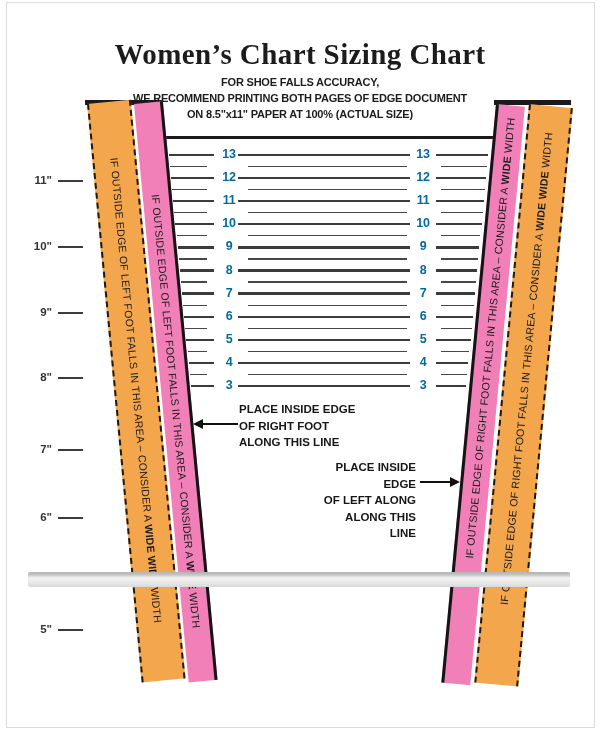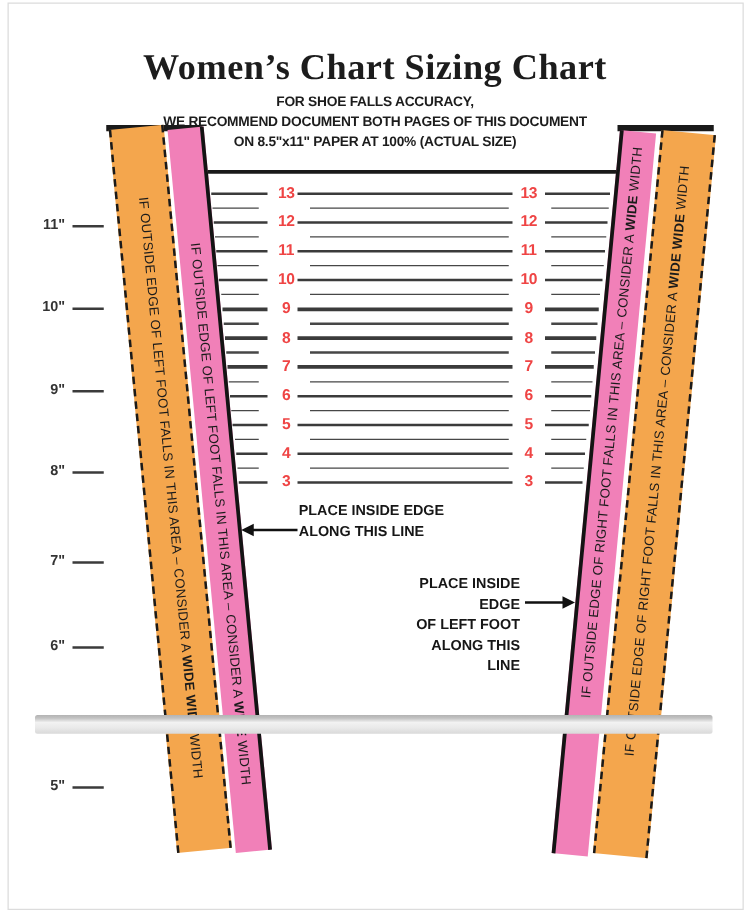--- a/index.html
+++ b/index.html
@@ -22,21 +22,21 @@
   .band.solid-left{border-left:3.4px solid #141414;}
   .band-text{writing-mode:vertical-rl;font-size:10.6px;color:#1b1b1b;
              letter-spacing:.2px;box-sizing:border-box;height:100%;white-space:nowrap;}
   .band-text b{font-weight:bold;}
   .band-text.flip{transform:rotate(180deg);}
   
   .sline{position:absolute;background:#3b3b3b;}
   .sline.whole{height:2.4px;}
   .sline.half{height:1.2px;background:#474747;}
   .snum{position:absolute;width:22px;text-align:center;font-weight:bold;
-        font-size:12.5px;letter-spacing:-.3px;color:#ef4444;}
+        font-size:12.5px;letter-spacing:-.3px;color:#0369a1;}
   
   .inum{position:absolute;width:38px;text-align:right;font-weight:bold;
         font-size:11.5px;color:#333;}
   .itick{position:absolute;height:1.6px;background:#3b3b3b;width:25px;left:58px;}
   
   .note{font-weight:bold;font-size:11.5px;line-height:16.5px;color:#161616;}
   .aline{background:#111;height:2.4px;}
   .ahead{width:0;height:0;border-top:5.5px solid transparent;border-bottom:5.5px solid transparent;}
   .ahead.left{border-right:10px solid #111;}
   .ahead.right{border-left:10px solid #111;}
@@ -44,21 +44,21 @@
   #overlap-bar{left:28px;top:572px;width:542px;height:14.5px;z-index:5;border-radius:2px;
      background:linear-gradient(180deg,#b3b3b3 0,#c2c2c2 2.5px,#f2f2f2 6px,#eaeaea 10px,#d9d9d9 100%);}
 </style>
 </head>
 <body>
 
 <div class="abs" id="page-frame"></div>
 
 <div class="abs" id="title">Women’s Chart Sizing Chart</div>
 <div class="abs sub" style="top:76px;">FOR SHOE FALLS ACCURACY,</div>
-<div class="abs sub" style="top:92px;">WE RECOMMEND DOCUMENT BOTH PAGES OF THIS DOCUMENT</div>
+<div class="abs sub" style="top:92px;">WE RECOMMEND PRINTING BOTH PAGES OF EDGE DOCUMENT</div>
 <div class="abs sub" style="top:108px;">ON 8.5"x11" PAPER AT 100% (ACTUAL SIZE)</div>
 
 <div class="abs bar" style="left:85px;top:100px;width:77px;height:4.5px;"></div>
 <div class="abs bar" style="left:494px;top:100px;width:77px;height:4.5px;"></div>
 <div class="abs bar" style="left:161px;top:135.5px;width:335px;height:3.8px;"></div>
 
 <div class="abs band dashed" style="left: 87px; top: 104px; width: 44px; height: 581px; transform: rotate(-5.4deg); background: rgb(244, 166, 77);">
   <div class="band-text" style="padding-top:56px;"><span>IF OUTSIDE EDGE OF LEFT FOOT FALLS IN THIS AREA – CONSIDER A </span><b>WIDE WIDE</b><span> WIDTH</span></div>
 </div>
 <div class="abs band solid-right" style="left: 134px; top: 104px; width: 29px; height: 581px; transform: rotate(-5.4deg); background: rgb(241, 128, 184);">
@@ -170,26 +170,27 @@
     <div class="inum" style="left: 14px; top: 443px;">7"</div>
     <div class="itick" style="top: 449px;"></div>
     <div class="inum" style="left: 14px; top: 511px;">6"</div>
     <div class="itick" style="top: 517px;"></div>
     <div class="inum" style="left: 14px; top: 623px;">5"</div>
     <div class="itick" style="top: 629px;"></div>
   </div>
 
 <div class="abs note" style="left:239px;top:401px;">
   <div>PLACE INSIDE EDGE</div>
+  <div>OF RIGHT FOOT</div>
   <div>ALONG THIS LINE</div>
 </div>
 <div class="abs aline" style="left:202px;top:423px;width:36px;"></div>
 <div class="abs ahead left" style="left:193px;top:419px;"></div>
 
 <div class="abs note" style="left:316px;top:459px;width:100px;text-align:right;">
   <div>PLACE INSIDE EDGE</div>
-  <div>OF LEFT FOOT</div>
+  <div>OF LEFT ALONG</div>
   <div>ALONG THIS LINE</div>
 </div>
 <div class="abs aline" style="left:420px;top:481px;width:32px;"></div>
 <div class="abs ahead right" style="left:450px;top:477px;"></div>
 
 <div class="abs" id="overlap-bar"></div>
 
 </body></html>

